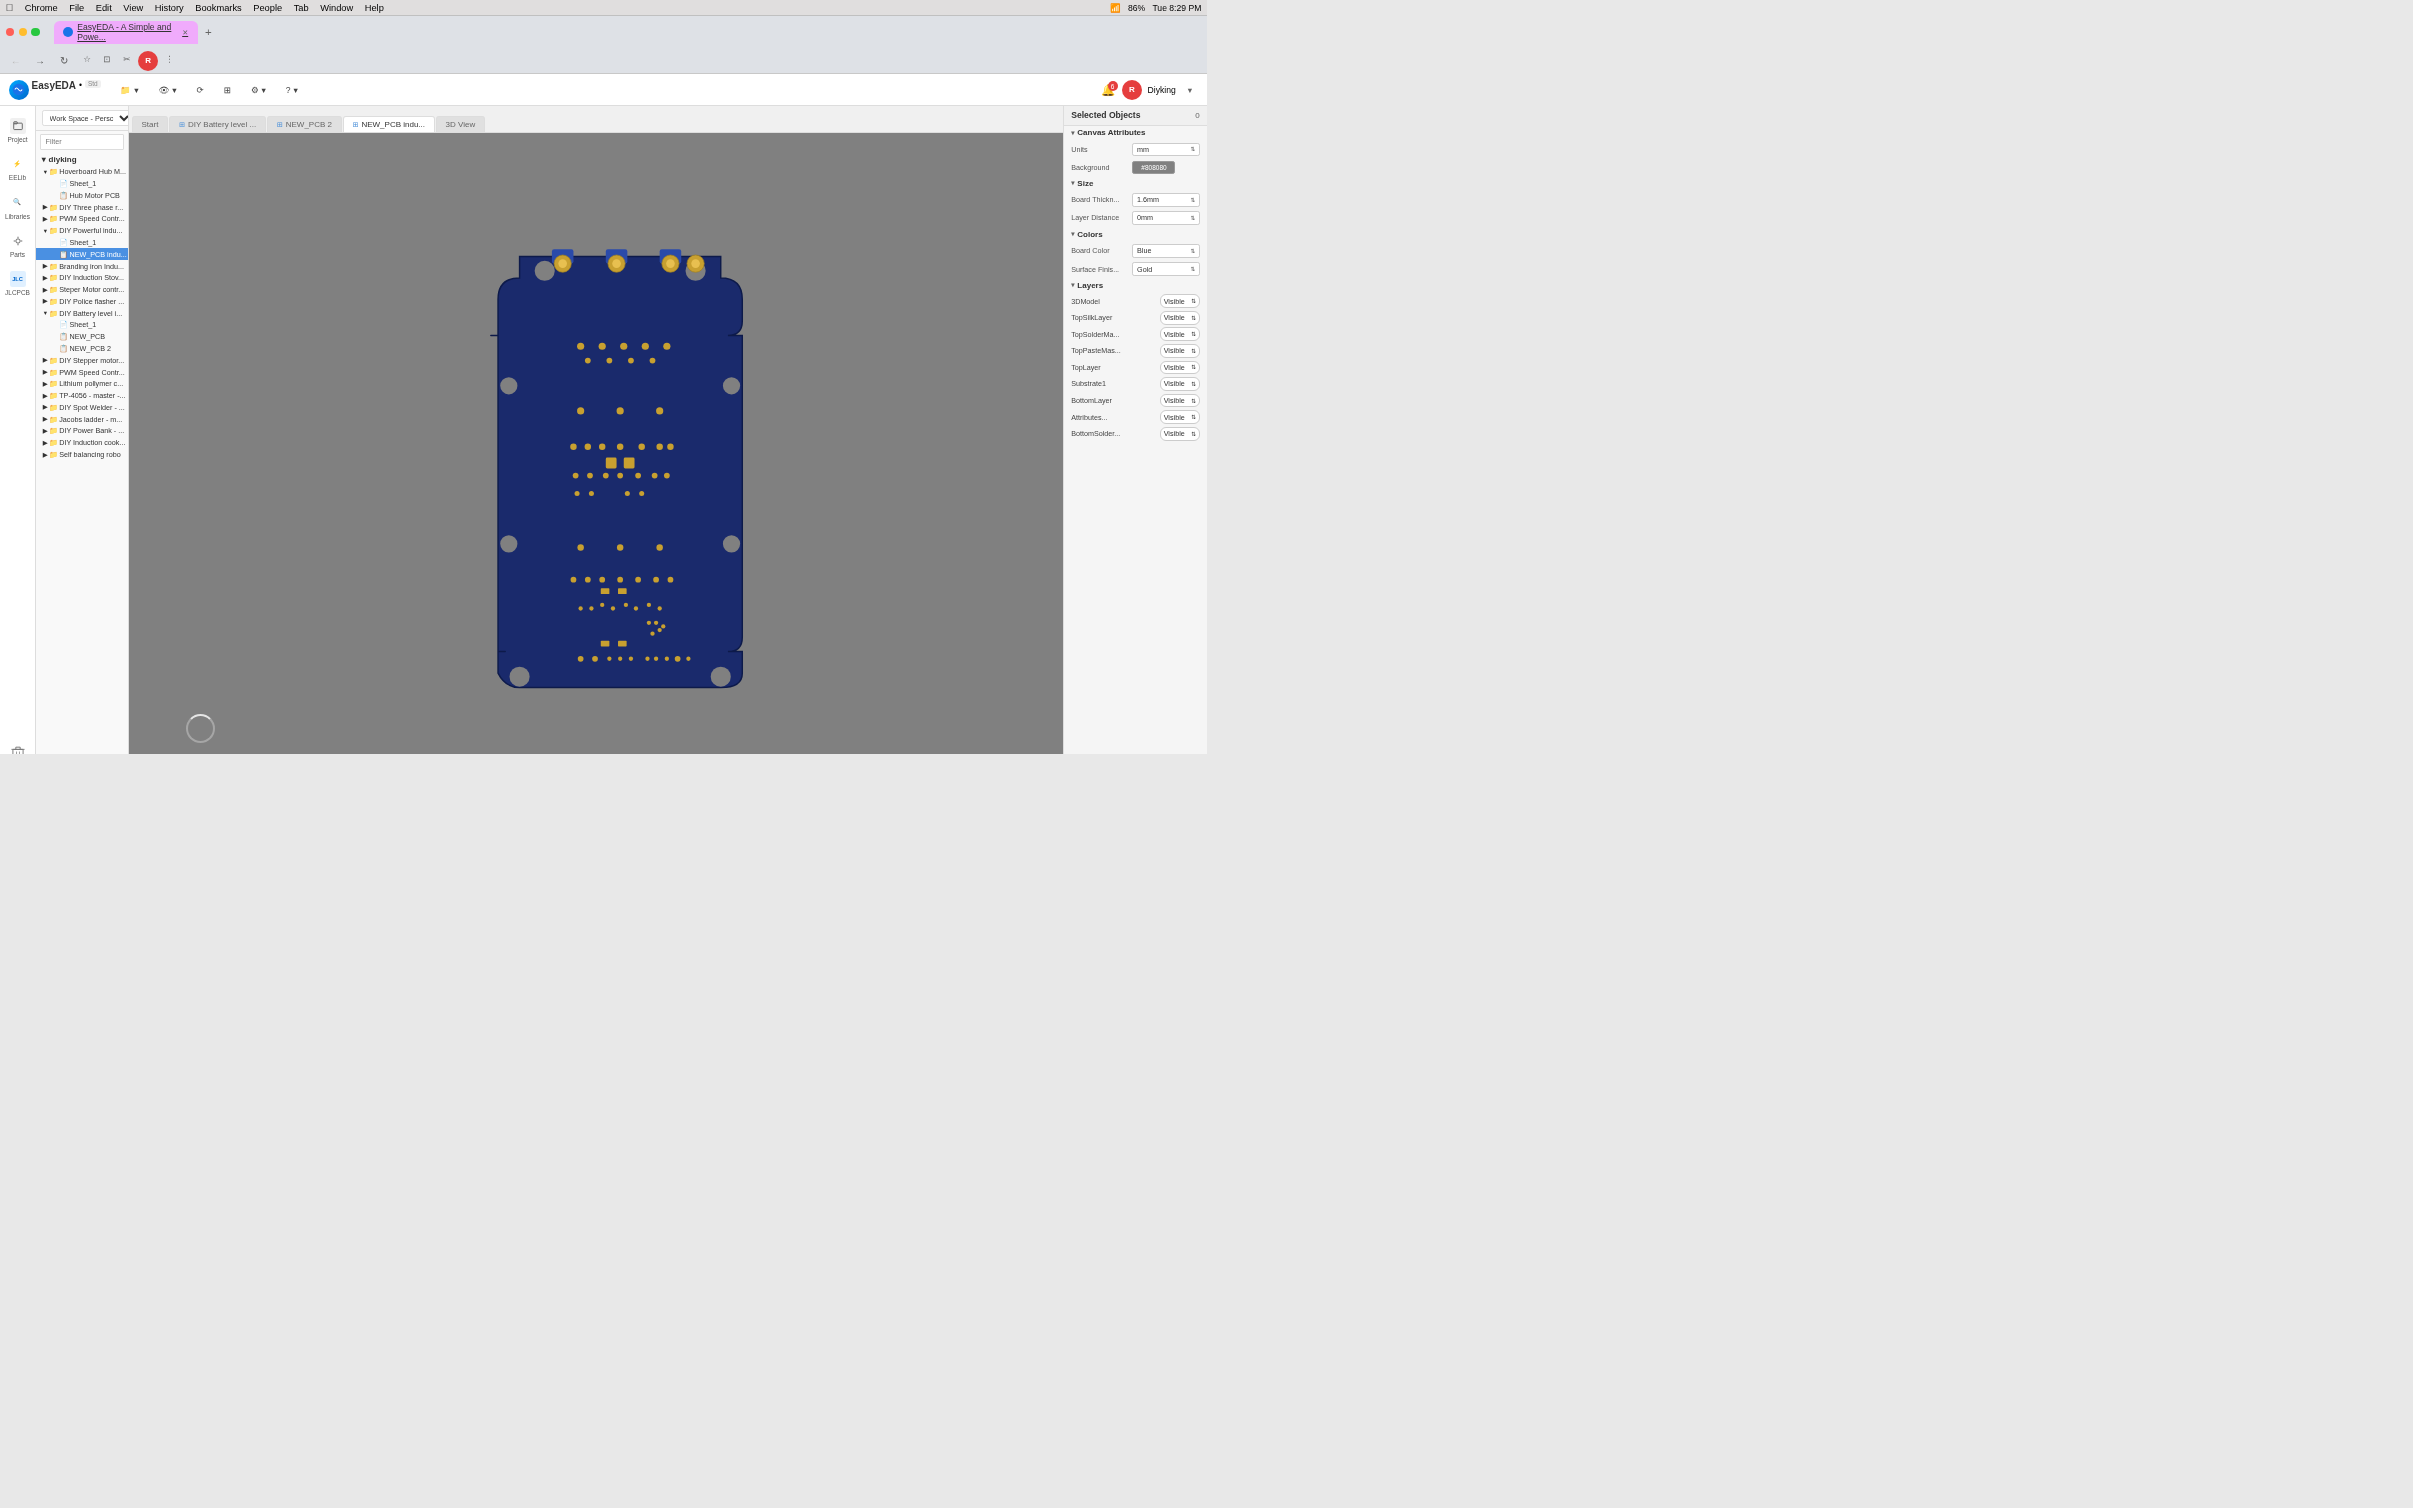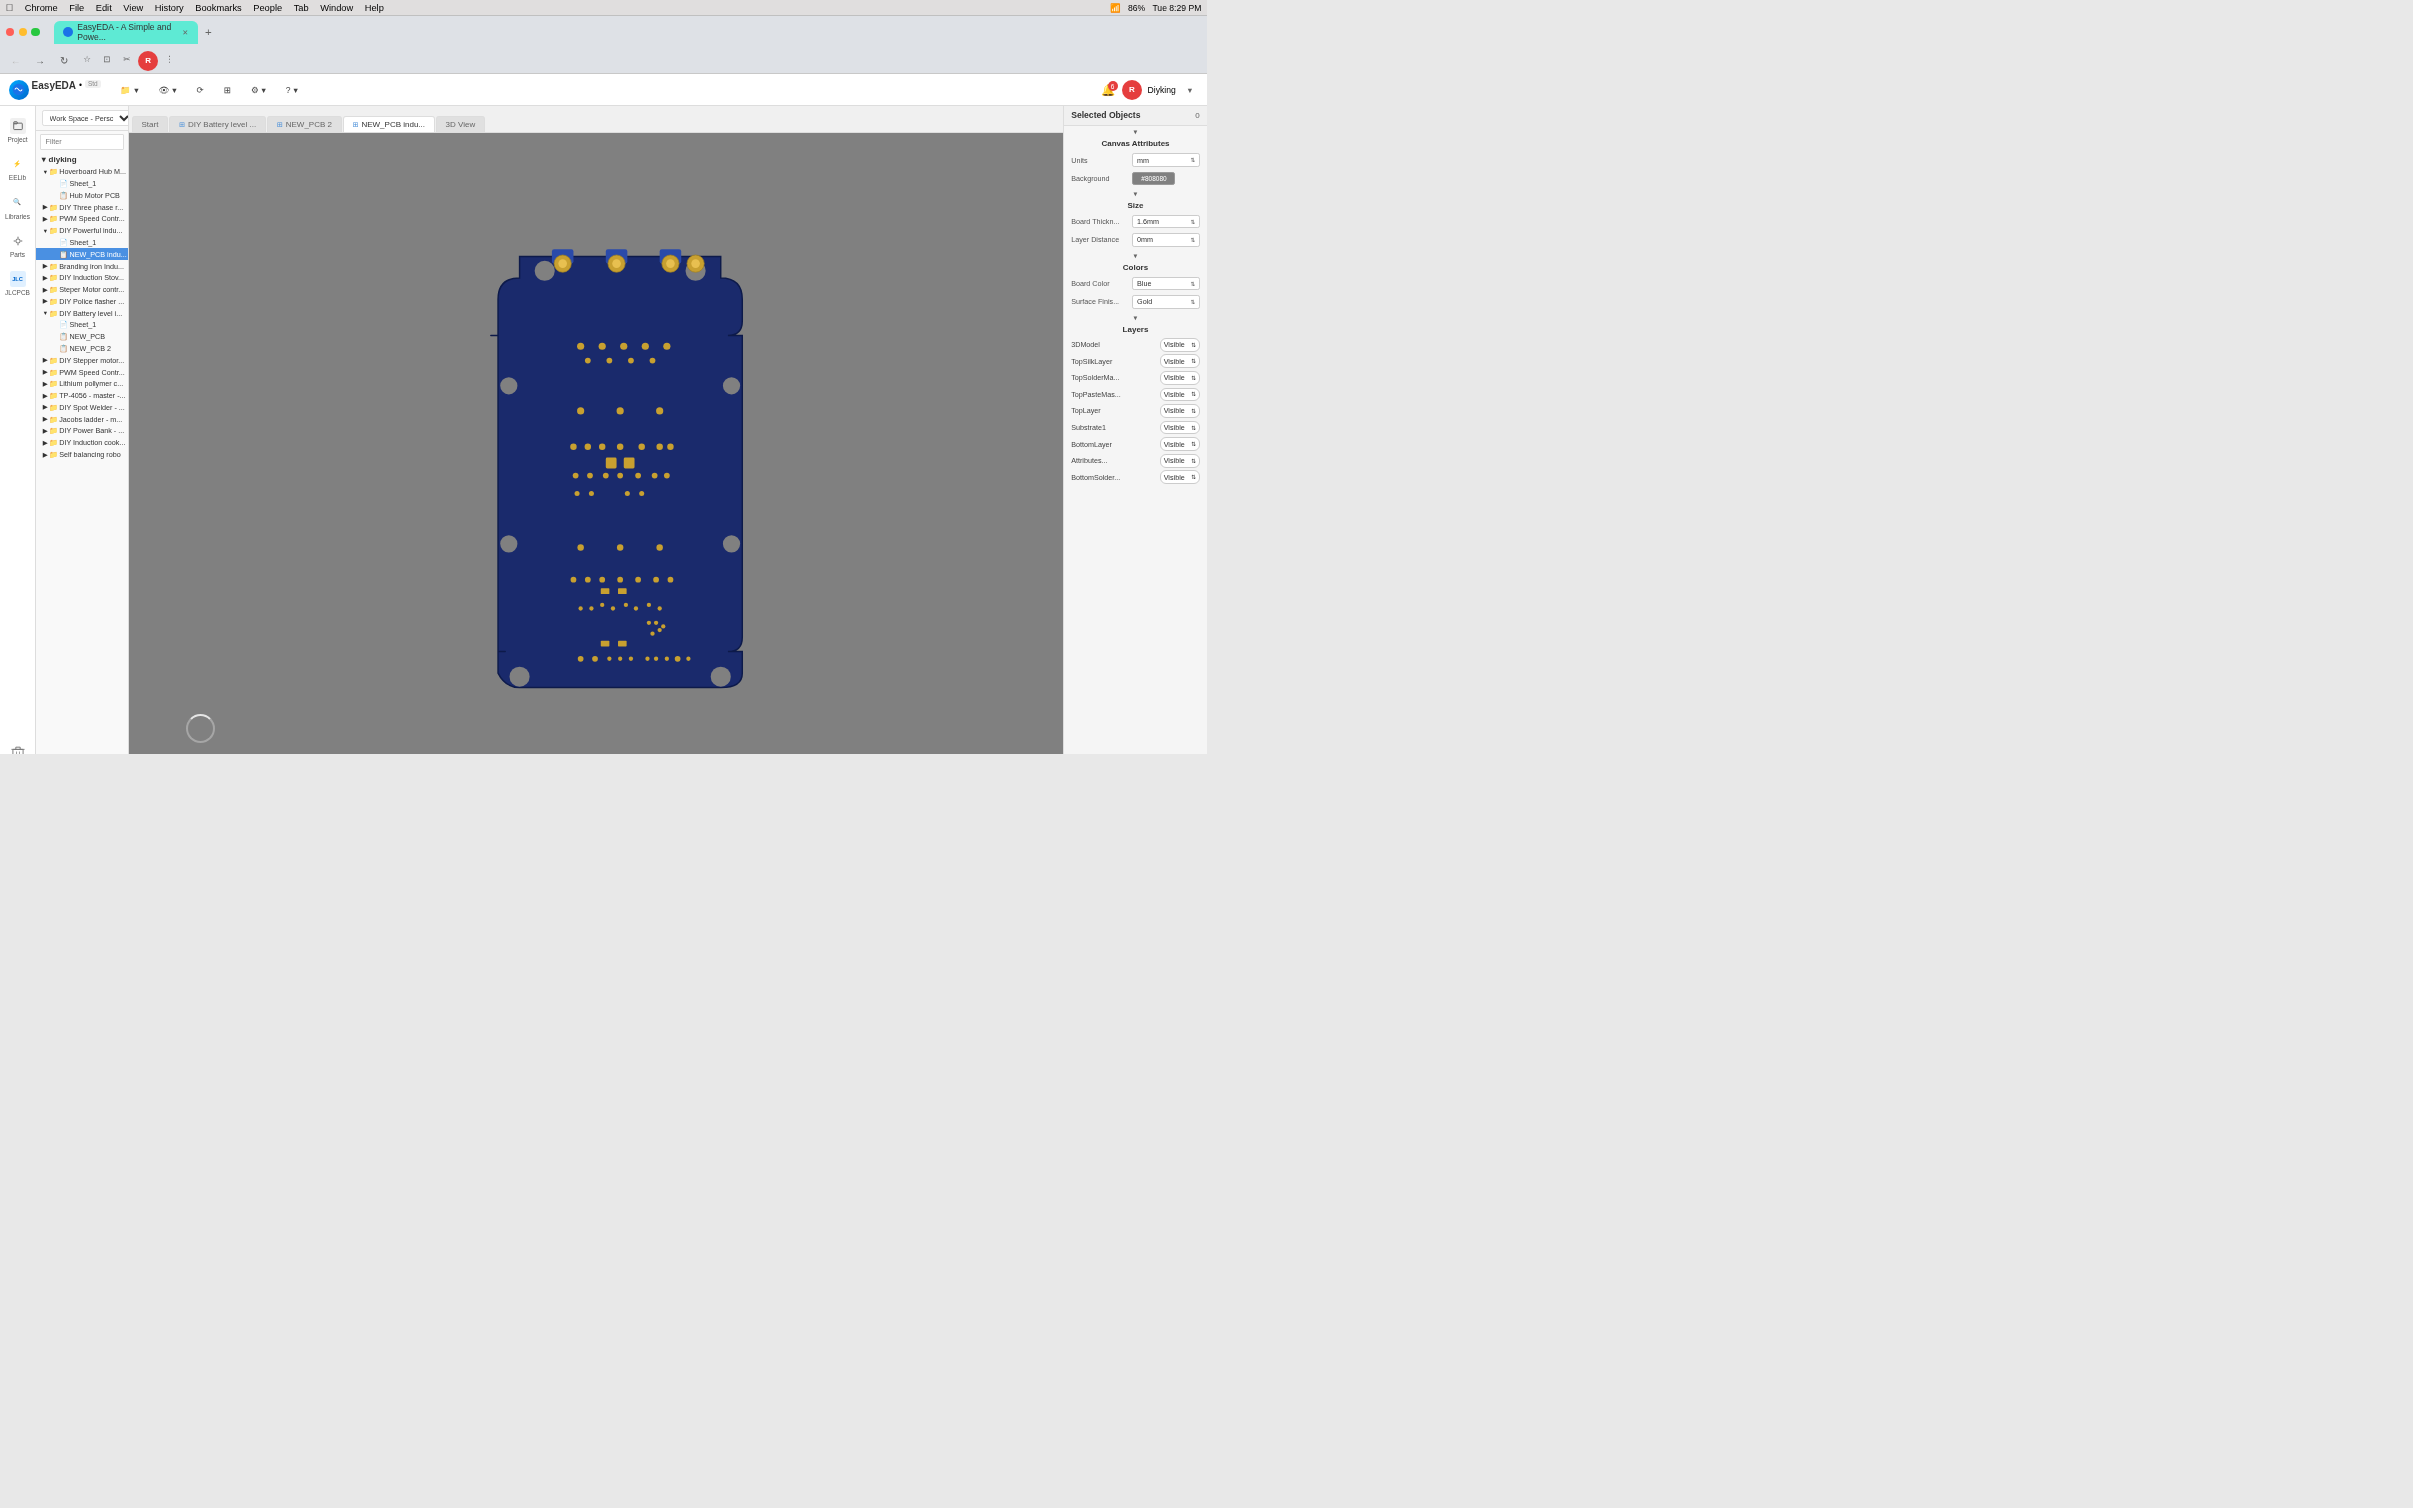--- a/index.html
+++ b/index.html
@@ -28,23 +28,23 @@
       padding: 0 5.7px;
     }
     .window-controls { display: flex; gap: 4.3px; margin-right: 8.6px; }
     .win-btn { width: 8.6px; height: 8.6px; border-radius: 50%; border: none; cursor: pointer; }
     .win-close { background: #ff5f57; }
     .win-min { background: #ffbd2e; }
     .win-max { background: #28c840; }
     .tab-bar { display: flex; align-items: center; flex: 1; margin-left: 5.7px; }
     .chrome-tab {
       display: flex; align-items: center; gap: 4.3px;
-      background: #5eead4; border-radius: 5.7px 5.7px 0 0;
+      background: #f0abfc; border-radius: 5.7px 5.7px 0 0;
       padding: 4.3px 8.6px; font-size: 8.6px; color: #333;
-      height: 23px; max-width: 144px; position: relative;
+      height: 23px; max-width: 144px; position: relative; text-decoration: underline;
     }
     .chrome-tab .tab-icon { width: 10px; height: 10px; background: #1a73e8; border-radius: 50%; flex-shrink: 0; }
     .tab-close { width: 11.5px; height: 11.5px; border-radius: 50%; display: flex; align-items: center; justify-content: center; cursor: pointer; color: #666; font-size: 7.2px; }
     .new-tab-btn { width: 20px; height: 20px; border-radius: 50%; display: flex; align-items: center; justify-content: center; cursor: pointer; color: #666; font-size: 11.5px; }
 
     
     .address-bar-row {
       height: 26px;
       background: #dee1e6;
       display: flex;
@@ -241,21 +241,20 @@
       background: #f0f0f0;
       border-bottom: 0.7px solid #ddd;
     }
     .right-panel-title { font-size: 8.6px; font-weight: 600; color: #333; }
     .selected-count { font-size: 8px; color: #666; }
     .section-header {
       padding: 2.9px 7.2px;
       display: flex; align-items: center; gap: 2.9px;
       font-weight: 600; color: #333; font-size: 8px;
       cursor: pointer;
-      flex-direction: column;
     }
     .section-chevron { font-size: 6.5px; color: #666; }
     .prop-row {
       display: flex; align-items: center;
       padding: 2.2px 7.2px; gap: 4.3px;
     }
     .prop-label { width: 57px; color: #555; font-size: 7.2px; flex-shrink: 0; }
     .prop-select {
       flex: 1; background: #fff;
       border: 0.7px solid #ccc; border-radius: 2.2px;

